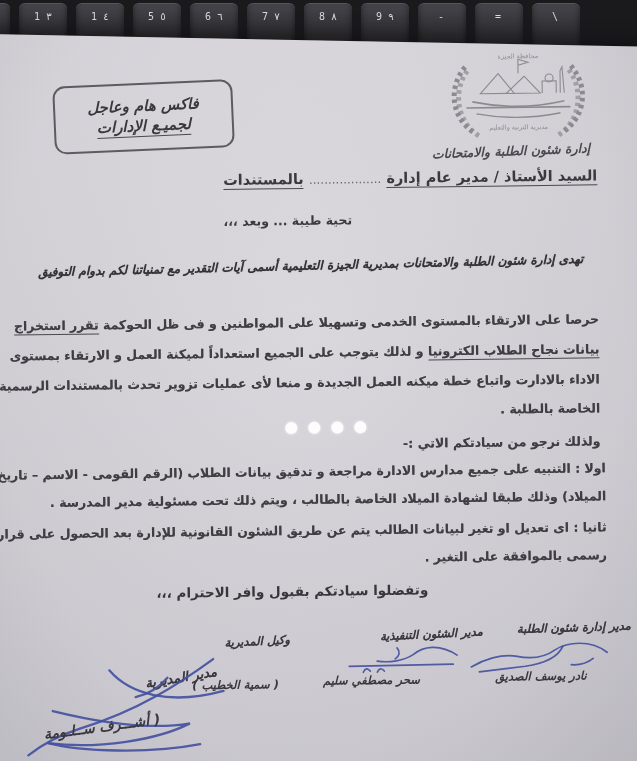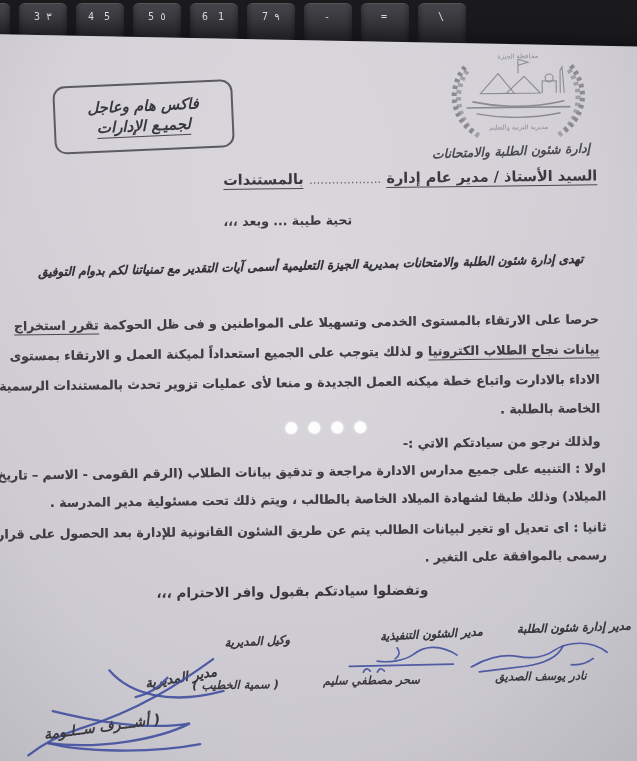--- a/index.html
+++ b/index.html
@@ -71,25 +71,27 @@
 
   .logo svg text{font-family:"DejaVu Sans",sans-serif;}
 </style>
 </head>
 <body>
 
 <div class="scene">
 
   <div class="keyboard">
     <div class="key">٢</div>
-    <div class="key">3 ٣</div>
-    <div class="key">4 5</div>
+    <div class="key">1 ٣</div>
+    <div class="key">1 ٤</div>
     <div class="key">5 ٥</div>
-    <div class="key">6 1</div>
-    <div class="key">7 ٩</div>
+    <div class="key">6 ٦</div>
+    <div class="key">7 ٧</div>
+    <div class="key">8 ٨</div>
+    <div class="key">9 ٩</div>
     <div class="key">-</div>
     <div class="key">=</div>
     <div class="key">\</div>
   </div>
 
   <div class="paper">
     <div class="vignette"></div>
   </div>
 
   <div class="content">

